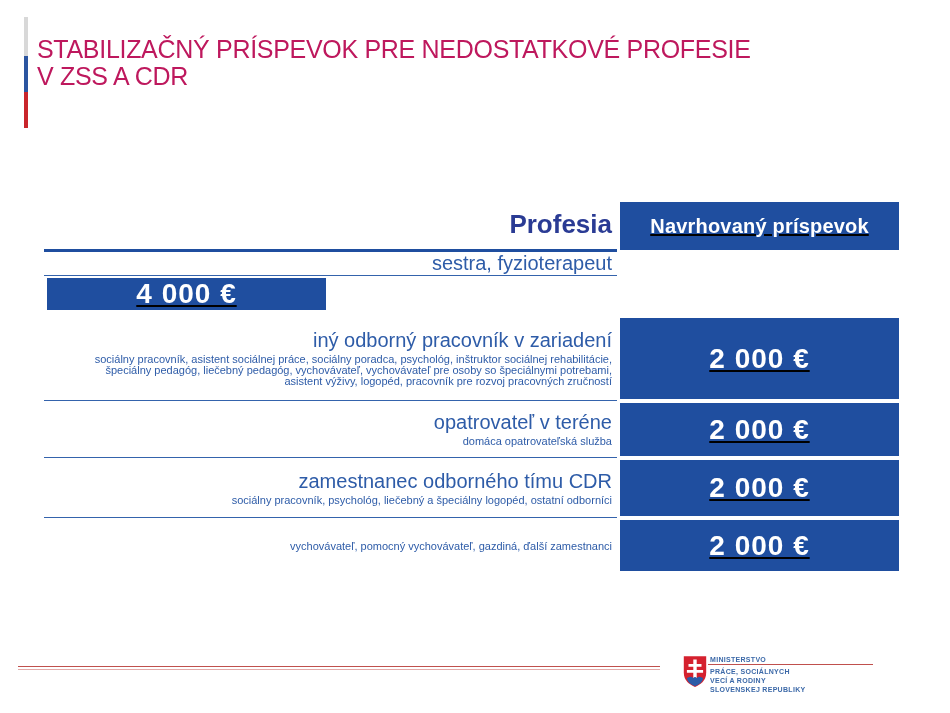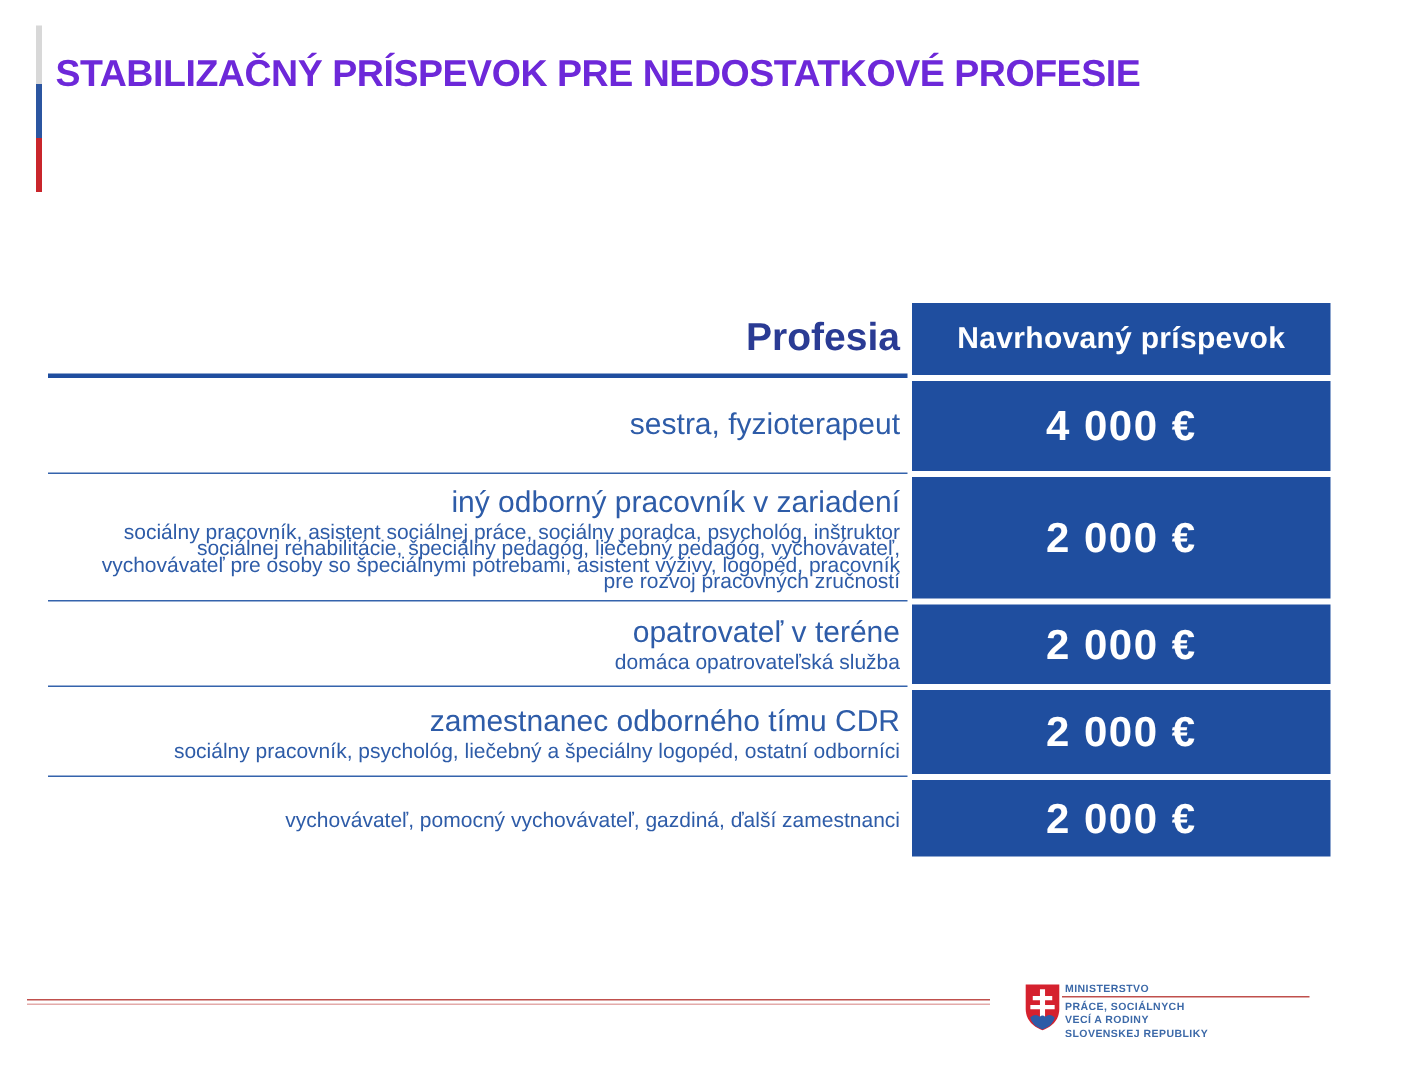--- a/index.html
+++ b/index.html
@@ -13,53 +13,53 @@
 
   
   .accent-bar { position:absolute; left:24px; top:17px; width:4px; height:111px; }
   .accent-seg { width:100%; }
   .seg-gray { height:39px; background:#d8d8d8; }
   .seg-blue { height:36px; background:#2b55a0; }
   .seg-red  { height:36px; background:#c9252b; }
 
   .page-title {
     position:absolute; left:37px; top:36px; margin:0;
-    font-size:25px; line-height:27px; font-weight:bold;
-    color:#6d28d9; letter-spacing:-0.3px;
+    font-size:25px; line-height:27px; font-weight:normal;
+    color:#be185d; letter-spacing:-0.3px;
   }
 
   
-  .ptable { position:absolute; left:32px; top:200px; width:855px; }
+  .ptable { position:absolute; left:44px; top:200px; width:855px; }
   .trow { display:flex; box-sizing:border-box; }
   .tl {
     width:573px; box-sizing:border-box;
     display:flex; flex-direction:column; justify-content:center;
     align-items:flex-end; text-align:right; padding-right:5px;
   }
   .tl-header {
     border-bottom:3px solid #1f4e9f;
     font-size:26px; font-weight:bold; color:#2a3b94;
   }
   .tl-mid { border-bottom:1px solid #3463ac; }
   .prof-label { font-size:20px; color:#2e5ca8; line-height:23px; }
   .prof-details {
-    font-size:14px; color:#2e5ca8; line-height:11px;
+    font-size:11px; color:#2e5ca8; line-height:11px;
     margin-top:2px; max-width:545px;
   }
-  .tr-wrap { width:279px; margin-left:3px; box-sizing:border-box; padding:2px 0; }
+  .tr-wrap { width:279px; margin-left:3px; box-sizing:border-box; padding:2px 0;text-decoration:underline; }
   .blue-box {
     background:#1f4e9f; width:100%; height:100%; box-sizing:border-box;
     display:flex; align-items:center; justify-content:center;
     color:#ffffff; font-weight:bold;
   }
   .header-amount-label { font-size:20px; letter-spacing:0.2px; }
   .amount { font-size:28px; letter-spacing:1px; }
 
   .h-header { height:52px; }
-  .h-r0 { height:64px; }
+  .h-r0 { height:64px;flex-direction:column; }
   .h-r1 { height:57px; }
   .h-r2 { height:85px; }
   .h-r3 { height:57px; }
   .h-r4 { height:60px;justify-content:space-between; }
   .h-r5 { height:55px; }
 
   
   .footer-line {
     position:absolute; left:18px; top:666px; width:642px; height:4px;
     border-top:1px solid #c0504d; border-bottom:1px solid #e3abaa;
@@ -81,21 +81,21 @@
 <body>
 
 <div>
 
   <div class="accent-bar">
     <div class="accent-seg seg-gray"></div>
     <div class="accent-seg seg-blue"></div>
     <div class="accent-seg seg-red"></div>
   </div>
 
-  <h1 class="page-title"><span>STABILIZAČNÝ PRÍSPEVOK PRE NEDOSTATKOVÉ PROFESIE</span><br></h1>
+  <h1 class="page-title"><span>STABILIZAČNÝ PRÍSPEVOK PRE NEDOSTATKOVÉ PROFESIE</span><br><span>V ZSS A CDR</span></h1>
 
   <div class="ptable">
 
     <div class="trow h-header">
       <div class="tl tl-header">
         <span>Profesia</span>
       </div>
       <div class="tr-wrap">
         <div class="blue-box header-amount-label">Navrhovaný príspevok</div>
       </div>

